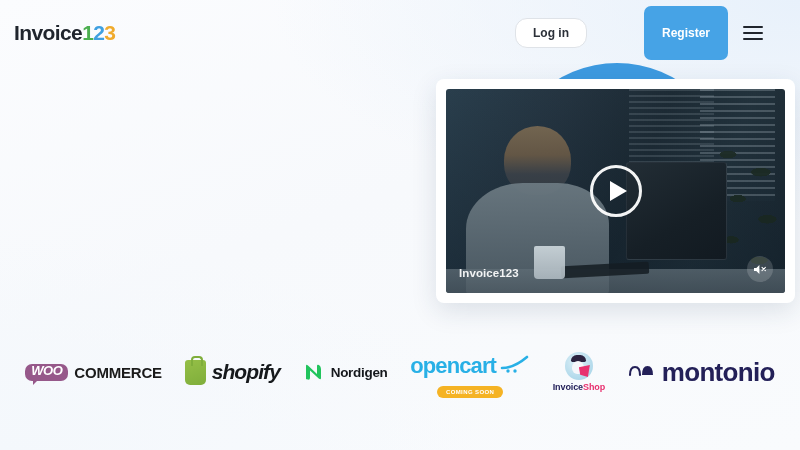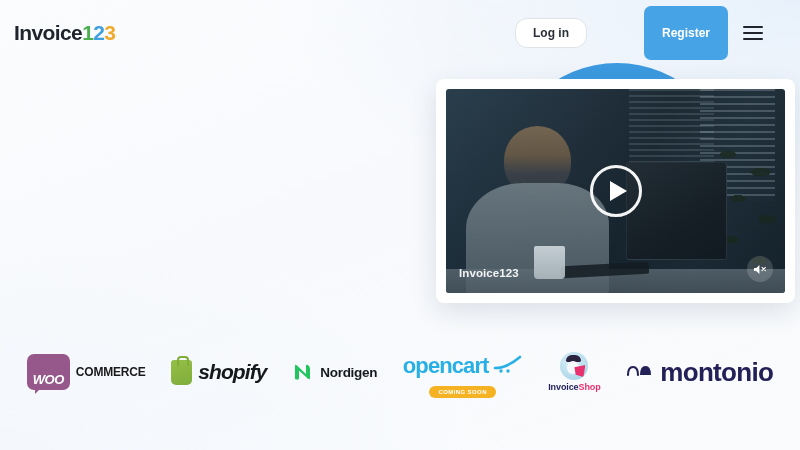--- a/index.html
+++ b/index.html
@@ -345,39 +345,39 @@
     display: flex;
     align-items: center;
     gap: 6px;
   }
 
   
   .woo-bubble {
     position: relative;
     background: #96588a;
     border-radius: 7px;
-    padding: 19px 6px 4px 6px;
+    padding: 0 6px 4px 6px;
     color: #ffffff;
     font-size: 13px;
     font-weight: bold;
     font-style: italic;
     letter-spacing: -0.5px;
     line-height: 1;
   }
   .woo-bubble::after {
     content: "";
     position: absolute;
     left: 8px;
     bottom: -4px;
     width: 0; height: 0;
     border-top: 6px solid #96588a;
     border-right: 6px solid transparent;
   }
   .woo-text {
-    font-size: 12px;
+    font-size: 15px;
     font-weight: bold;
     color: #1a1a1a;
     letter-spacing: -0.2px;
   }
 
   
   .shopify-bag {
     width: 21px; height: 25px;
     background: linear-gradient(160deg, #95bf47 0%, #7fae3b 100%);
     border-radius: 3px 3px 5px 5px;

